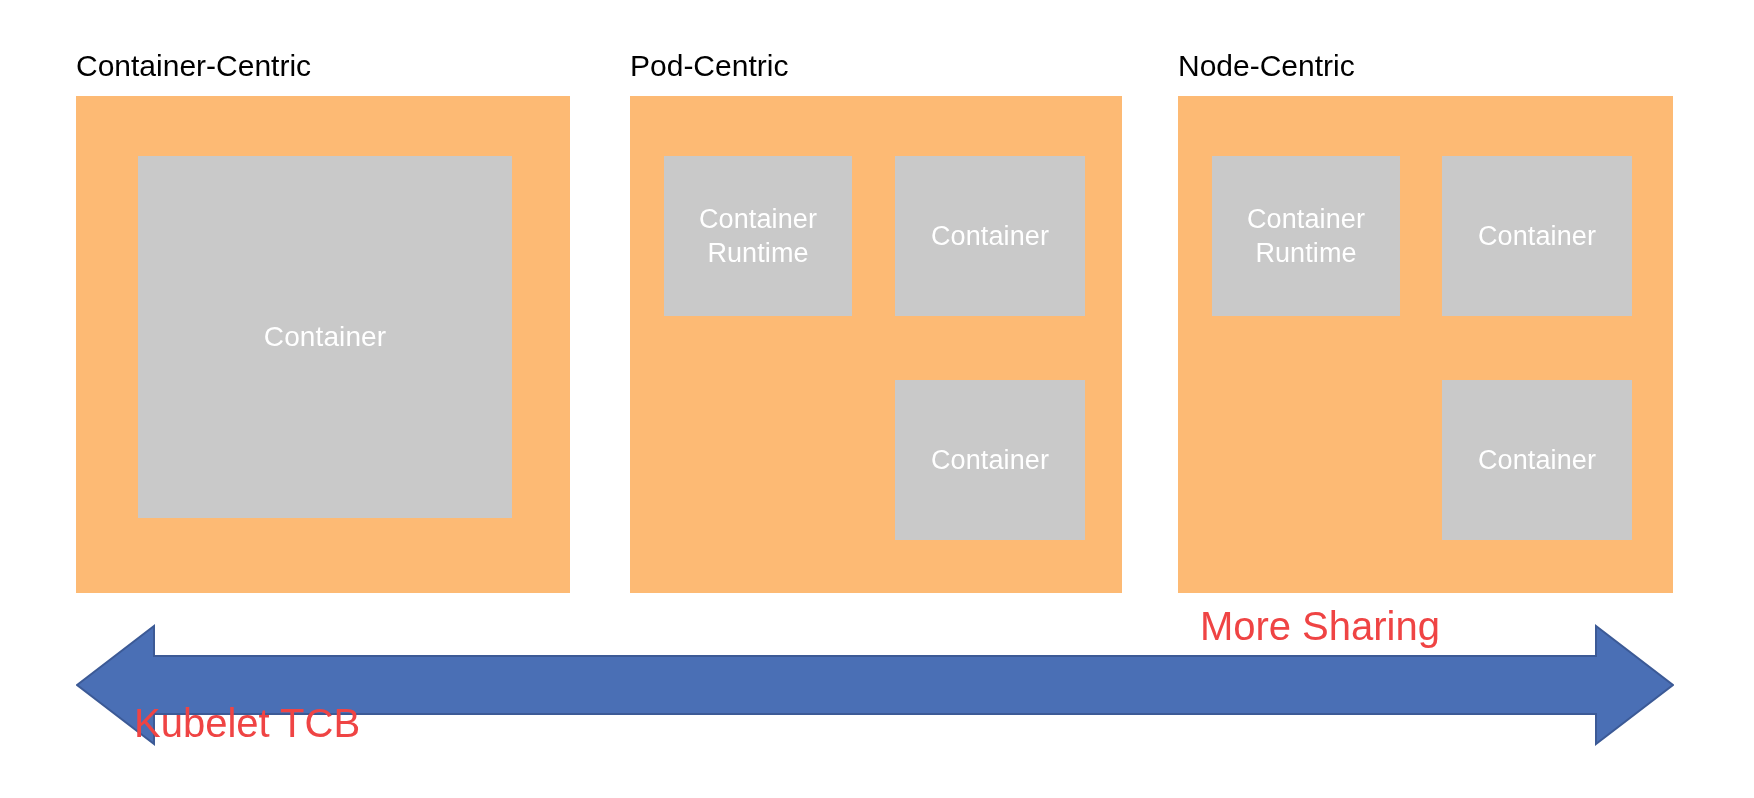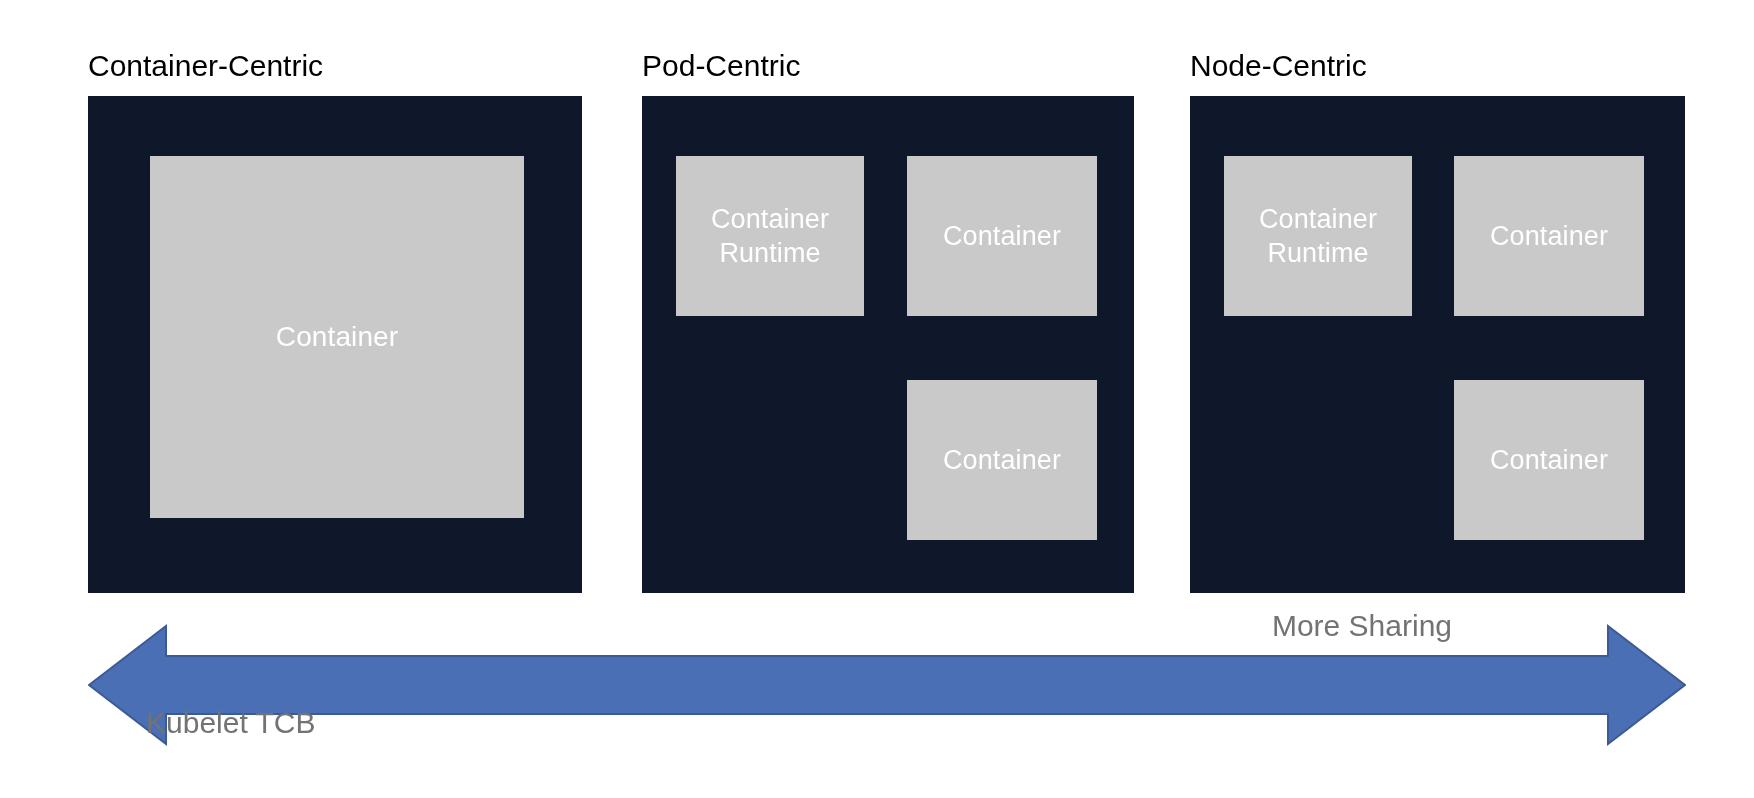--- a/index.html
+++ b/index.html
@@ -11,38 +11,38 @@
     width: 1754px;
     height: 798px;
     position: relative;
     overflow: hidden;
     font-family: "Liberation Sans", sans-serif;
     -webkit-font-smoothing: antialiased;
   }
 
   .stage {
     position: absolute;
-    left: 16px; top: 0;
+    left: 4px; top: 0;
     width: 1498px;
     height: 798px;
   }
 
   
   .col-title {
     position: absolute;
     font-size: 30px;
     color: #000000;
     white-space: nowrap;
     line-height: 36px;
   }
 
   
   .panel {
     position: absolute;
-    background: #0f172a;
+    background: #fdba74;
   }
 
   
   .gbox {
     position: absolute;
     background: #c9c9c9;
     color: #ffffff;
     display: flex;
     align-items: center;
     justify-content: center;
@@ -58,22 +58,22 @@
     position: absolute;
     left: 72px;
     top: 620px;
     width: 1598px;
     height: 130px;
   }
   .arrow-wrap svg { display: block; }
 
   .arrow-label {
     position: absolute;
-    font-size: 30px;
-    color: #737373;
+    font-size: 40px;
+    color: #ef4444;
     white-space: nowrap;
     line-height: 36px;
   }
   #label-more-sharing { right: 62px; top: 608px; }
   #label-smaller-tcb  { left: 130px;  top: 705px; }
 </style>
 </head>
 <body>
 
 <div class="stage">

